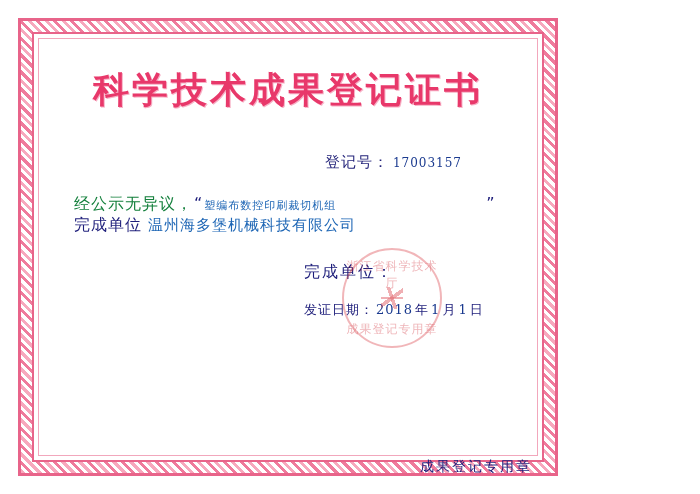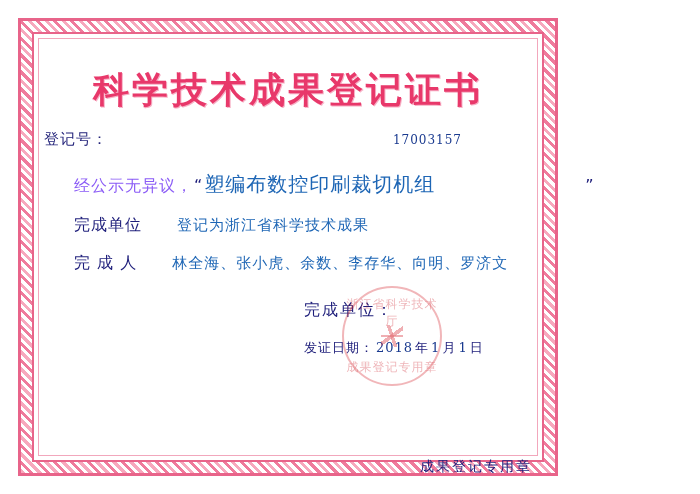--- a/index.html
+++ b/index.html
@@ -74,27 +74,27 @@
     margin-top: 22px;
     font-family: "DejaVu Sans", "Liberation Sans", sans-serif;
     font-size: 36px;
     font-weight: bold;
     letter-spacing: 3px;
     color: #e8386a;
     text-shadow: 1px 1px 0 #f7b0c5;
   }
 
   .reg-no-row {
-    margin-top: 15px;
+    margin-top: 38px;
     padding-right: 70px;
     text-align: right;
     font-size: 15px;
     color: #2d2d8f;
     display: flex;
-    justify-content: space-between;
+    justify-content: flex-end;
     align-items: baseline;
   }
   .reg-no-label {
     color: #23237a;
     font-size: 15px;
     letter-spacing: 1px;
   }
   .reg-no-value {
     font-family: "DejaVu Serif", "Liberation Serif", serif;
     color: #1a3a8f;
@@ -110,45 +110,43 @@
     color: #1d1d7a;
     font-size: 16px;
   }
 
   .line1 {
     display: flex;
     align-items: baseline;
     letter-spacing: 1px;
     white-space: nowrap;
   }
-  .line1 .lead { color: #8b5cf6; }
+  .line1 .lead { color: #15803d; }
   .line1 .quote-open { color: #1d1d7a; margin: 0 1px; }
   .line1 .achievement {
     color: #1e66b5;
-    font-size: 20px;
+    font-size: 11px;
     letter-spacing: 1px;
   }
   .line1 .quote-close {
     color: #1d1d7a;
     margin-left: 150px;
   }
 
   .line2 {
     margin-top: 16px;
     margin-left: -14px;
     letter-spacing: 1px;
     color: #1d1d7a;
   }
 
   .field-row {
-    margin-top: 17px;
-    display: flex;
-    align-items: baseline;
-    letter-spacing: 1px;
-    gap: 29px;
+    display: flex;
+    align-items: baseline;
+    letter-spacing: 1px;
   }
   .field-label {
     color: #1d1d7a;
     font-size: 16px;
     white-space: nowrap;
   }
   .field-value {
     color: #1e66b5;
     font-size: 15px;
     margin-left: 6px;
@@ -257,27 +255,23 @@
       <div class="line1">
         <span class="lead">经公示无异议，</span>
         <span class="quote-open">“</span>
         <span class="achievement">塑编布数控印刷裁切机组</span>
         <span class="quote-close">”</span>
       </div>
 
 
       <div class="field-row">
         <span class="field-label">完成单位</span>
-        <span class="field-value">登记为浙江省科学技术成果</span>
+        <span class="field-value">温州海多堡机械科技有限公司</span>
       </div>
 
-      <div class="field-row">
-        <span class="field-label">完 成 人</span>
-        <span class="field-value">林全海、张小虎、余数、李存华、向明、罗济文</span>
-      </div>
 
       <div class="issuer-block">
 
         <div class="issuer-row">完成单位：</div>
 
         <div class="date-row">
           <span>发证日期：</span>
           <span class="date-num">2018</span>
           <span>年</span>
           <span class="date-num">1</span>

